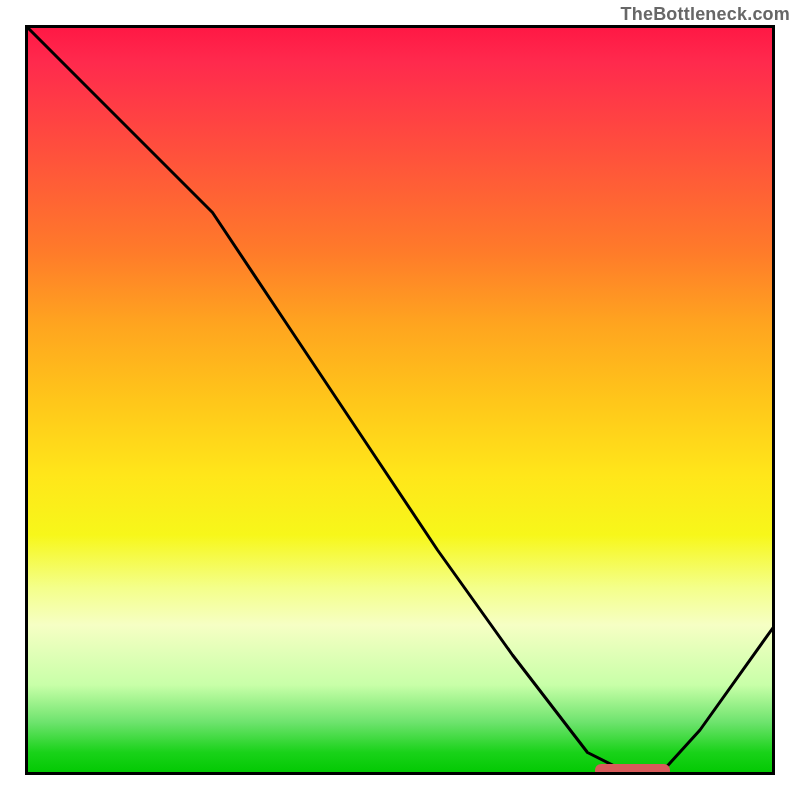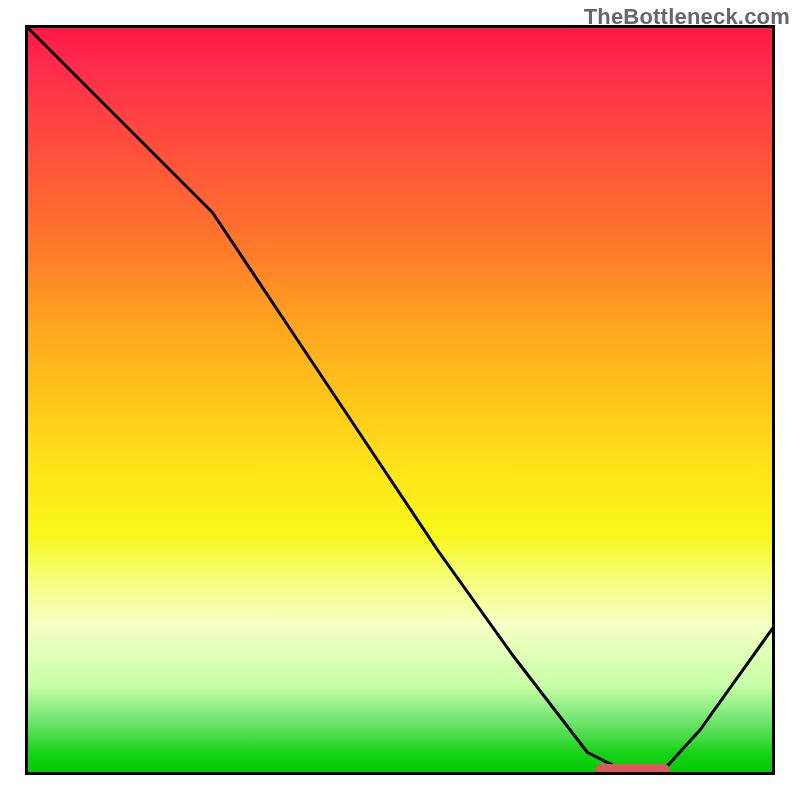--- a/index.html
+++ b/index.html
@@ -13,21 +13,21 @@
   }
   .wrap {
     position: relative;
     width: 800px;
     height: 800px;
   }
   .watermark {
     position: absolute;
     top: 4px;
     right: 10px;
-    font-size: 22px;
+    font-size: 18px;
     font-weight: 600;
     color: #676767;
     letter-spacing: 0.2px;
   }
   .chart-bg {
     position: absolute;
     left: 25px;
     top: 25px;
     width: 750px;
     height: 750px;

